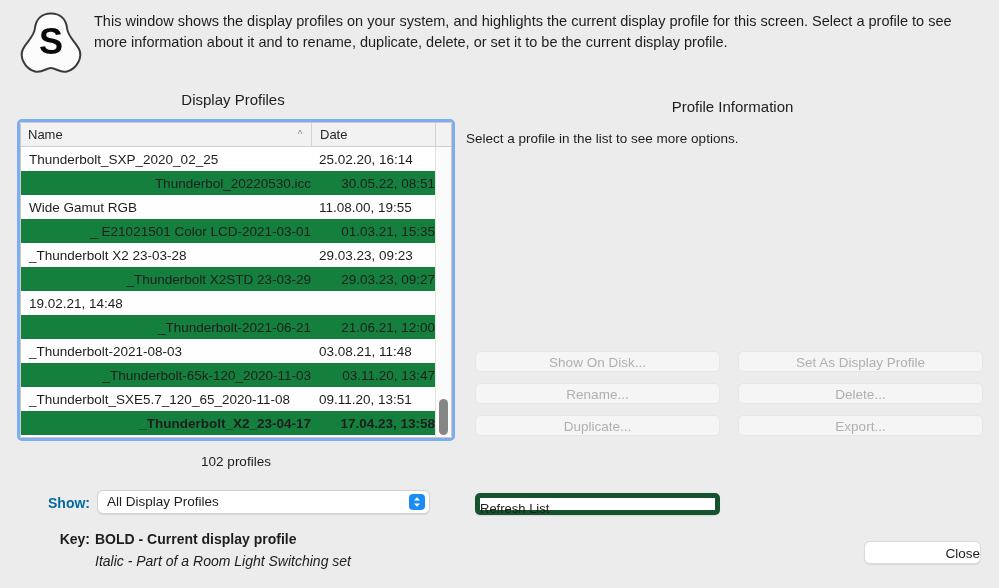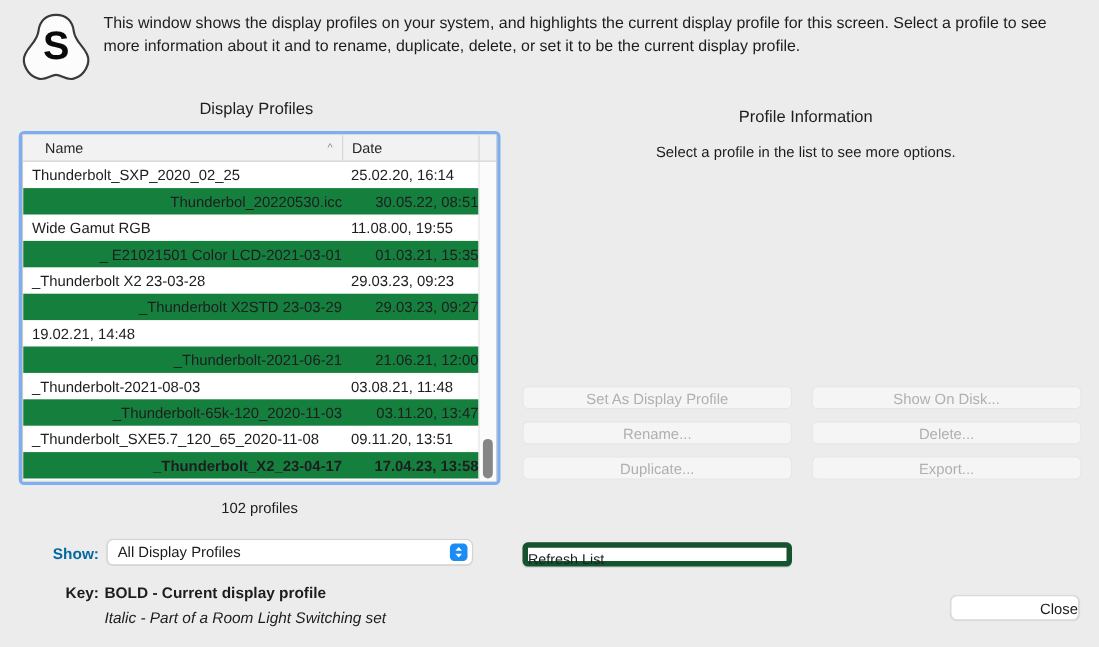--- a/index.html
+++ b/index.html
@@ -80,21 +80,21 @@
     background: #f2f2f2;
     border-bottom: 1px solid #cfcfcf;
     display: flex;
     align-items: center;
     font-size: 13px;
     color: #262626;
   }
   .th-name {
     position: relative;
     width: 290px;
-    padding-left: 20px;
+    padding-left: 7px;
     box-sizing: border-box;
     height: 23px;
     line-height: 23px;
     display: flex;
     align-items: center;
     gap: 42px;
   }
   .th-name .th-label { flex: 1; }
   .sort-arrow {
     width: 14px;
@@ -174,21 +174,21 @@
     text-align: center;
     font-size: 13.5px;
     color: #1d1d1f;
   }
 
   
   .info-text {
     position: absolute;
     left: 466px; top: 131px;
     width: 533px;
-    text-align: center;
+    text-align: left;
     font-size: 13.5px;
     color: #1d1d1f;
   }
 
   .btn-grid {
     position: absolute;
     left: 475px; top: 351px;
     width: 508px;
     display: grid;
     grid-template-columns: 245px 245px;
@@ -396,22 +396,22 @@
     </div>
 
   </div>
 </div>
 
 <div class="profile-count">102 profiles</div>
 
 <div class="info-text">Select a profile in the list to see more options.</div>
 
 <div class="btn-grid" id="action-buttons">
+    <div class="btn disabled">Show On Disk...</div>
     <div class="btn disabled">Set As Display Profile</div>
-    <div class="btn disabled">Show On Disk...</div>
     <div class="btn disabled">Rename...</div>
     <div class="btn disabled">Delete...</div>
     <div class="btn disabled">Duplicate...</div>
     <div class="btn disabled">Export...</div>
   </div>
 
 <div id="refresh-list-button">Refresh List</div>
 
 <div id="close-button">Close</div>
 

